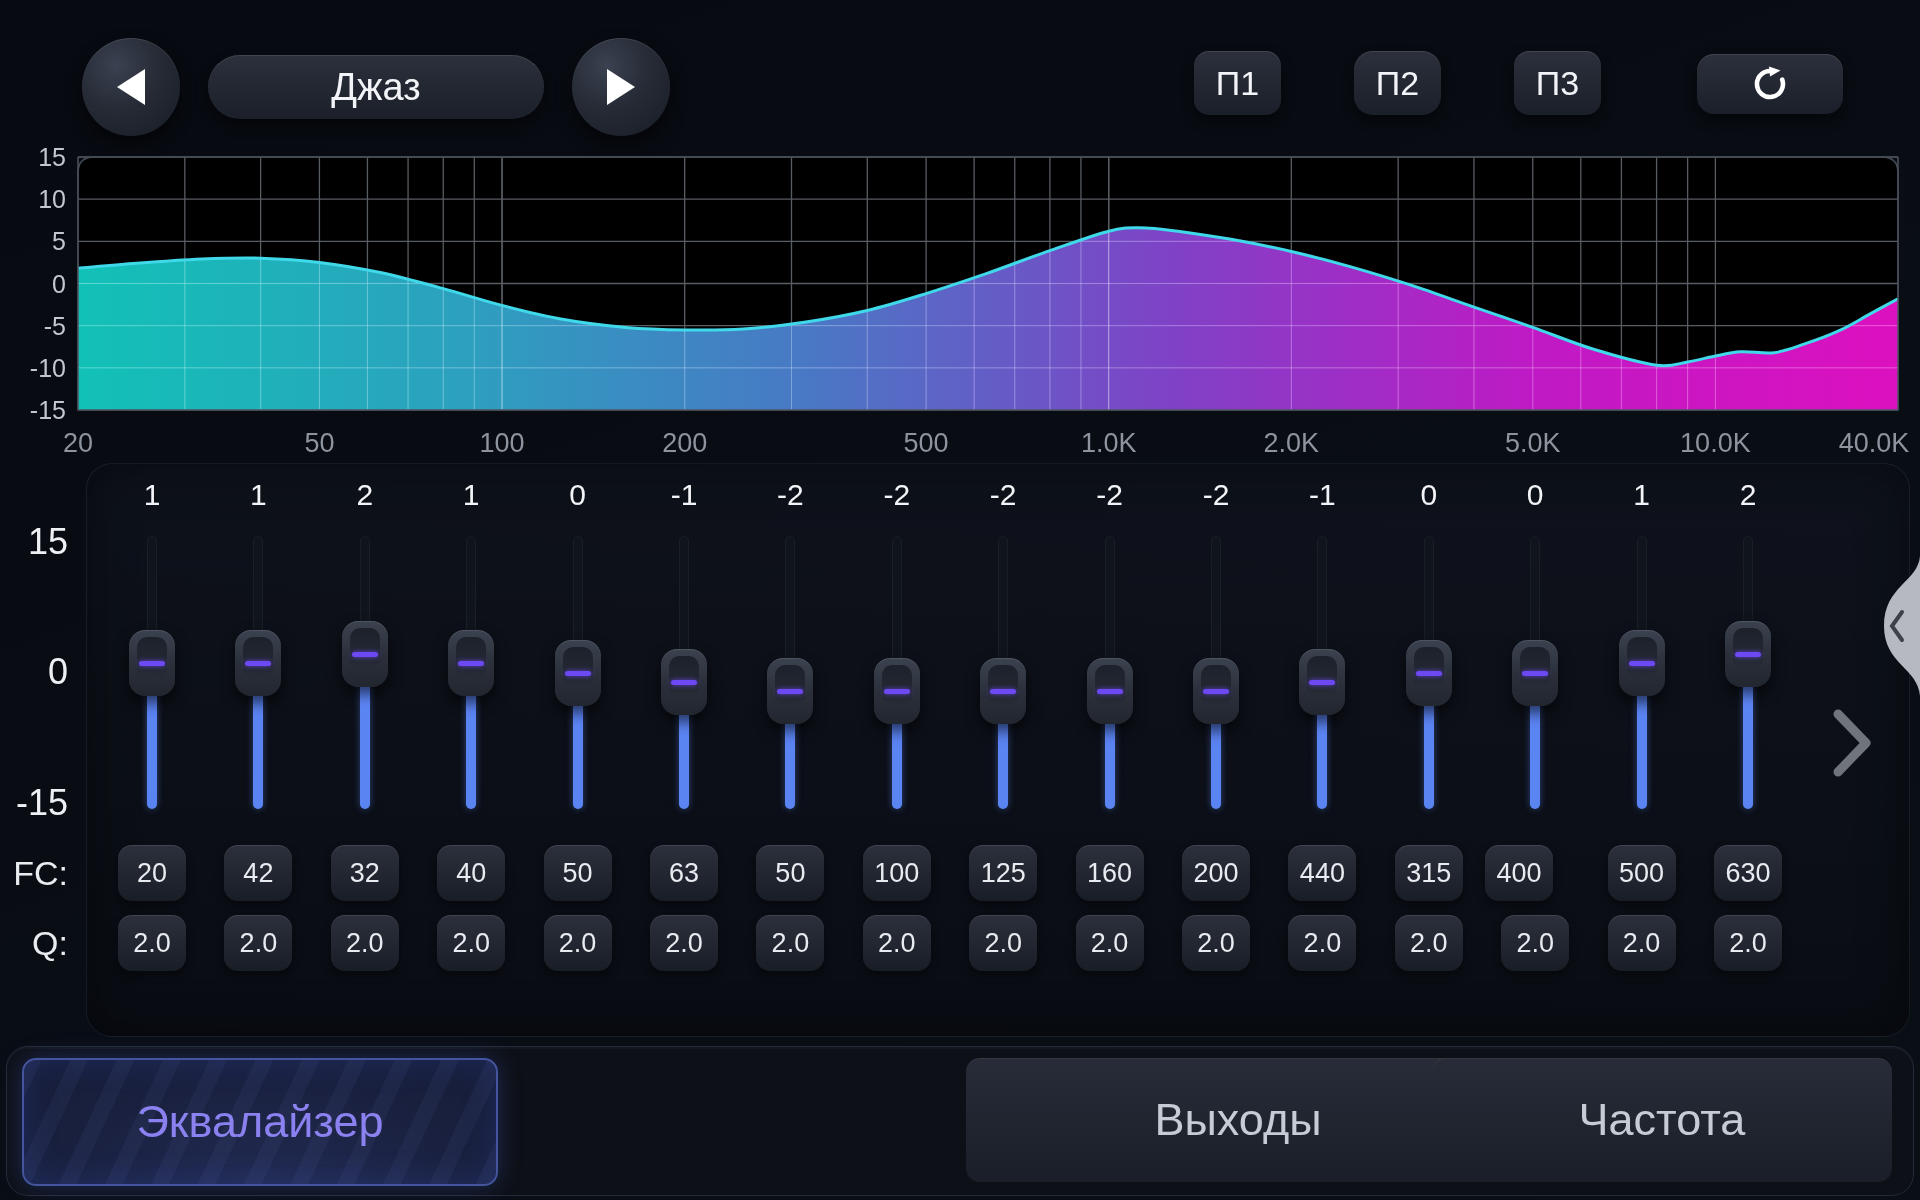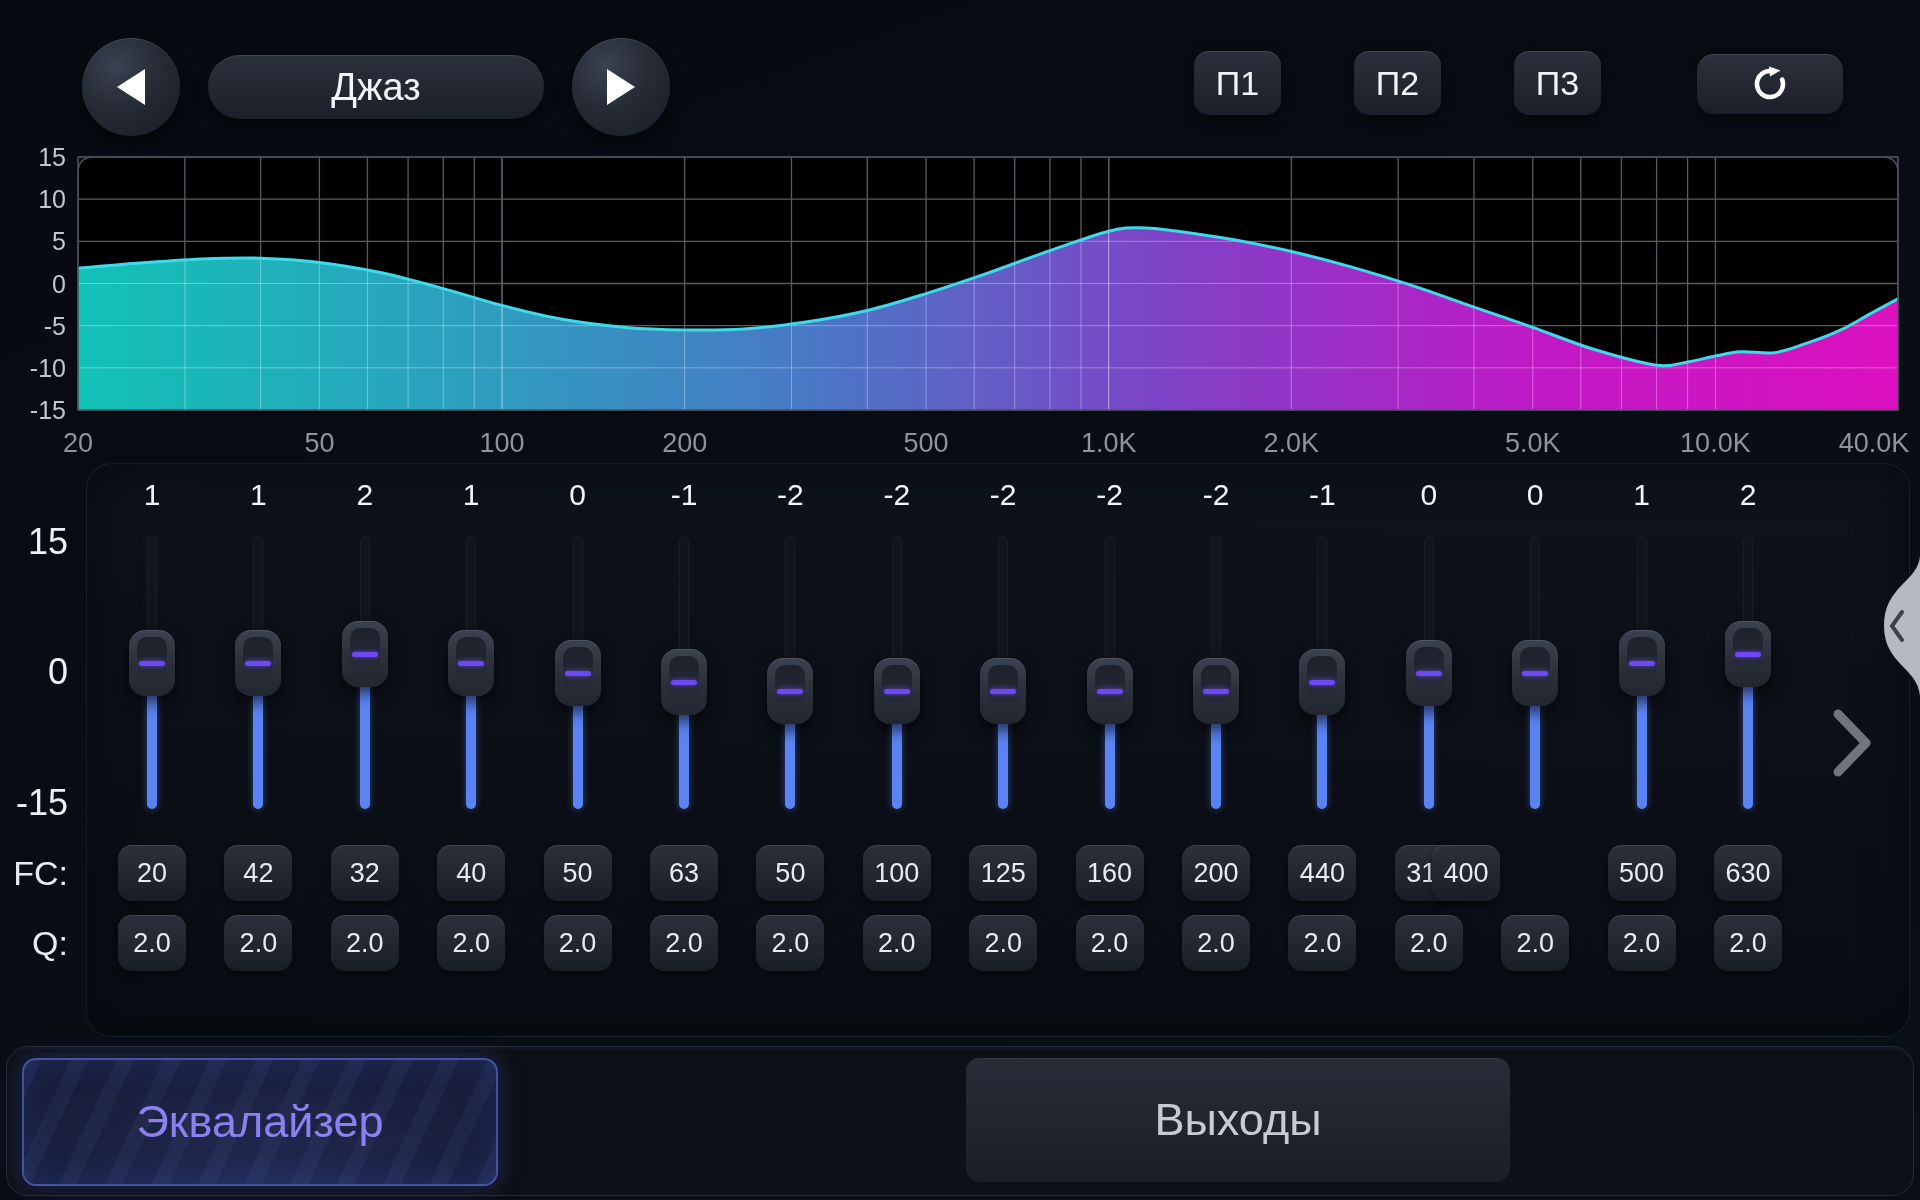--- a/index.html
+++ b/index.html
@@ -72,21 +72,21 @@
     <span>Джаз</span>
   </div>
   <div class="abs circle-btn" style="left:572px;top:38px;">
     <svg width="34" height="40" viewBox="0 0 34 40">
       <polygon points="3,2 3,38 31,20" fill="#ffffff"></polygon>
     </svg>
   </div>
   <div class="abs pill mem-btn" style="left:1194px;">
     <span>П1</span>
   </div>
-  <div class="abs pill mem-btn" style="left:1354px;">
+  <div class="abs pill mem-btn" style="left:1354px;border-radius:19px;">
     <span>П2</span>
   </div>
   <div class="abs pill mem-btn" style="left:1514px;">
     <span>П3</span>
   </div>
   <div class="abs pill reset-btn">
     <svg width="36" height="36" viewBox="-18 -18 36 36">
       <path d="M 12.2 -4.4 A 13 13 0 1 1 2.3 -12.8" fill="none" stroke="#ffffff" stroke-width="4.6" stroke-linecap="round"></path>
       <polygon points="-1,-17.5 10.5,-13.5 0,-7.5" fill="#ffffff"></polygon>
     </svg>
@@ -350,21 +350,21 @@
       <div class="abs fcq-btn" style="left:1394.8000000000002px;top:845px;">315</div>
       <div class="abs fcq-btn" style="left:1394.8000000000002px;top:915px;">2.0</div>
       <div class="abs band-value" style="left:1493.2px;top:478px;">0</div>
       <div class="abs" style="left:1512.2px;top:528px;width:46px;height:289px;"></div>
       <div class="abs slider-track" style="left:1530.2px;top:536px;height:273px;"></div>
       <div class="abs slider-fill" style="left:1530.2px;top:672.5px;height:136.5px;"></div>
       <div class="abs slider-thumb" style="left:1512.2px;top:639.5px;">
         <div class="thumb-inner"></div>
         <div class="thumb-dash"></div>
       </div>
-      <div class="abs fcq-btn" style="left:1432px;top:845px;">400</div>
+      <div class="abs fcq-btn" style="left:1485px;top:845px;">400</div>
       <div class="abs fcq-btn" style="left:1501.2px;top:915px;">2.0</div>
       <div class="abs band-value" style="left:1599.6000000000001px;top:478px;">1</div>
       <div class="abs" style="left:1618.6000000000001px;top:528px;width:46px;height:289px;"></div>
       <div class="abs slider-track" style="left:1636.6000000000001px;top:536px;height:273px;"></div>
       <div class="abs slider-fill" style="left:1636.6000000000001px;top:663.4px;height:145.60000000000002px;"></div>
       <div class="abs slider-thumb" style="left:1618.6000000000001px;top:630.4px;">
         <div class="thumb-inner"></div>
         <div class="thumb-dash"></div>
       </div>
       <div class="abs fcq-btn" style="left:1607.6000000000001px;top:845px;">500</div>
@@ -389,13 +389,16 @@
     <polyline points="12,8 40,37 12,66" fill="none" stroke="#70757d" stroke-width="9" stroke-linecap="round" stroke-linejoin="round"></polyline>
   </svg>
 
   <div class="abs tabbar"></div>
   <div class="tab active" style="left:22px;width:472px;">
     <span>Эквалайзер</span>
   </div>
   <div class="tab" style="left:966px;width:544px;">
     <span>Выходы</span>
   </div>
+  <div class="tab" style="left:1432px;width:460px;">
+    <span>Частота</span>
+  </div>
 </div>
 
 </body></html>

